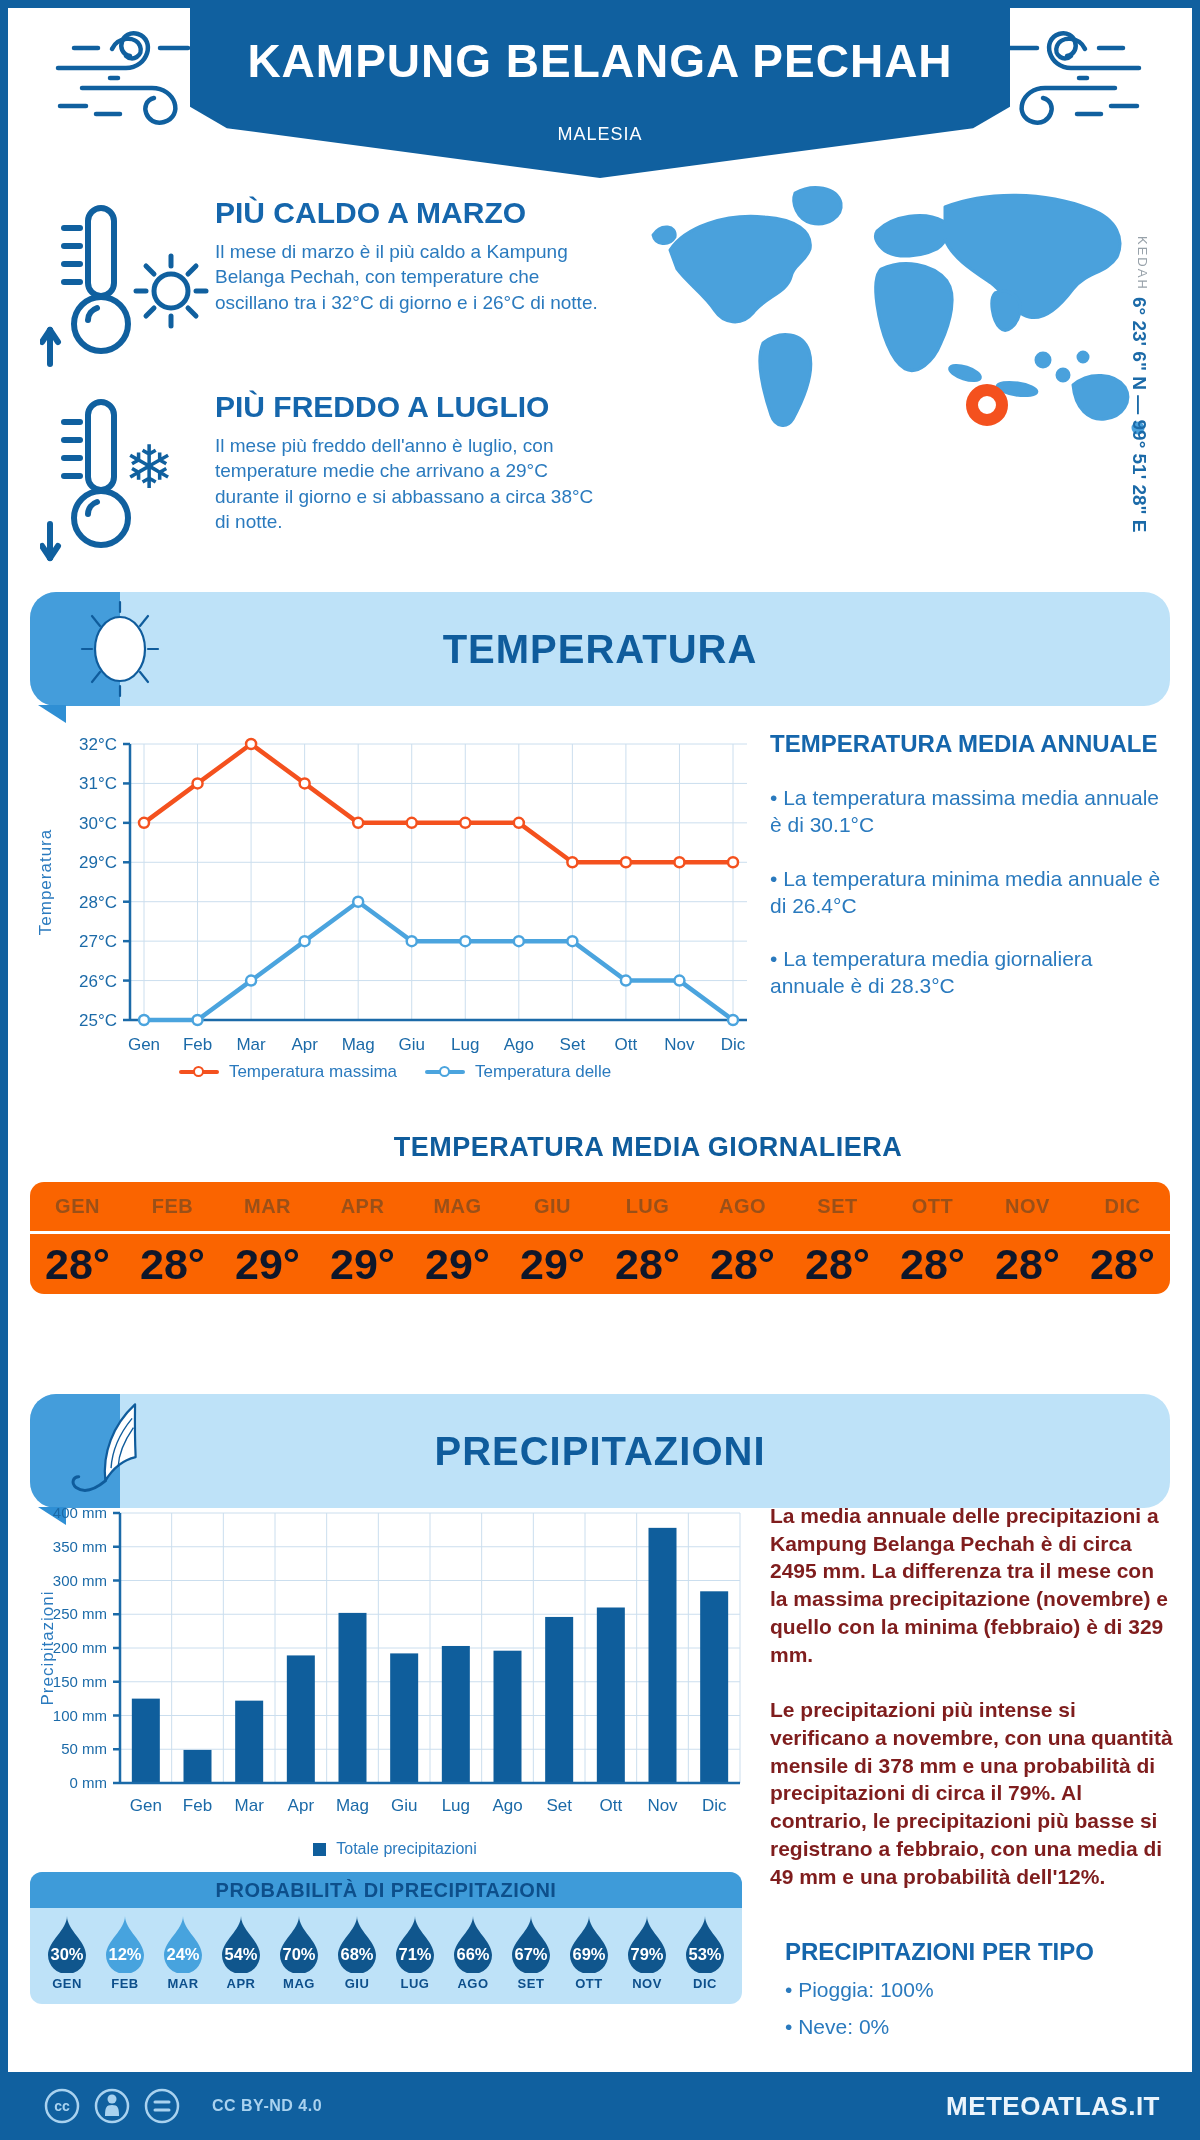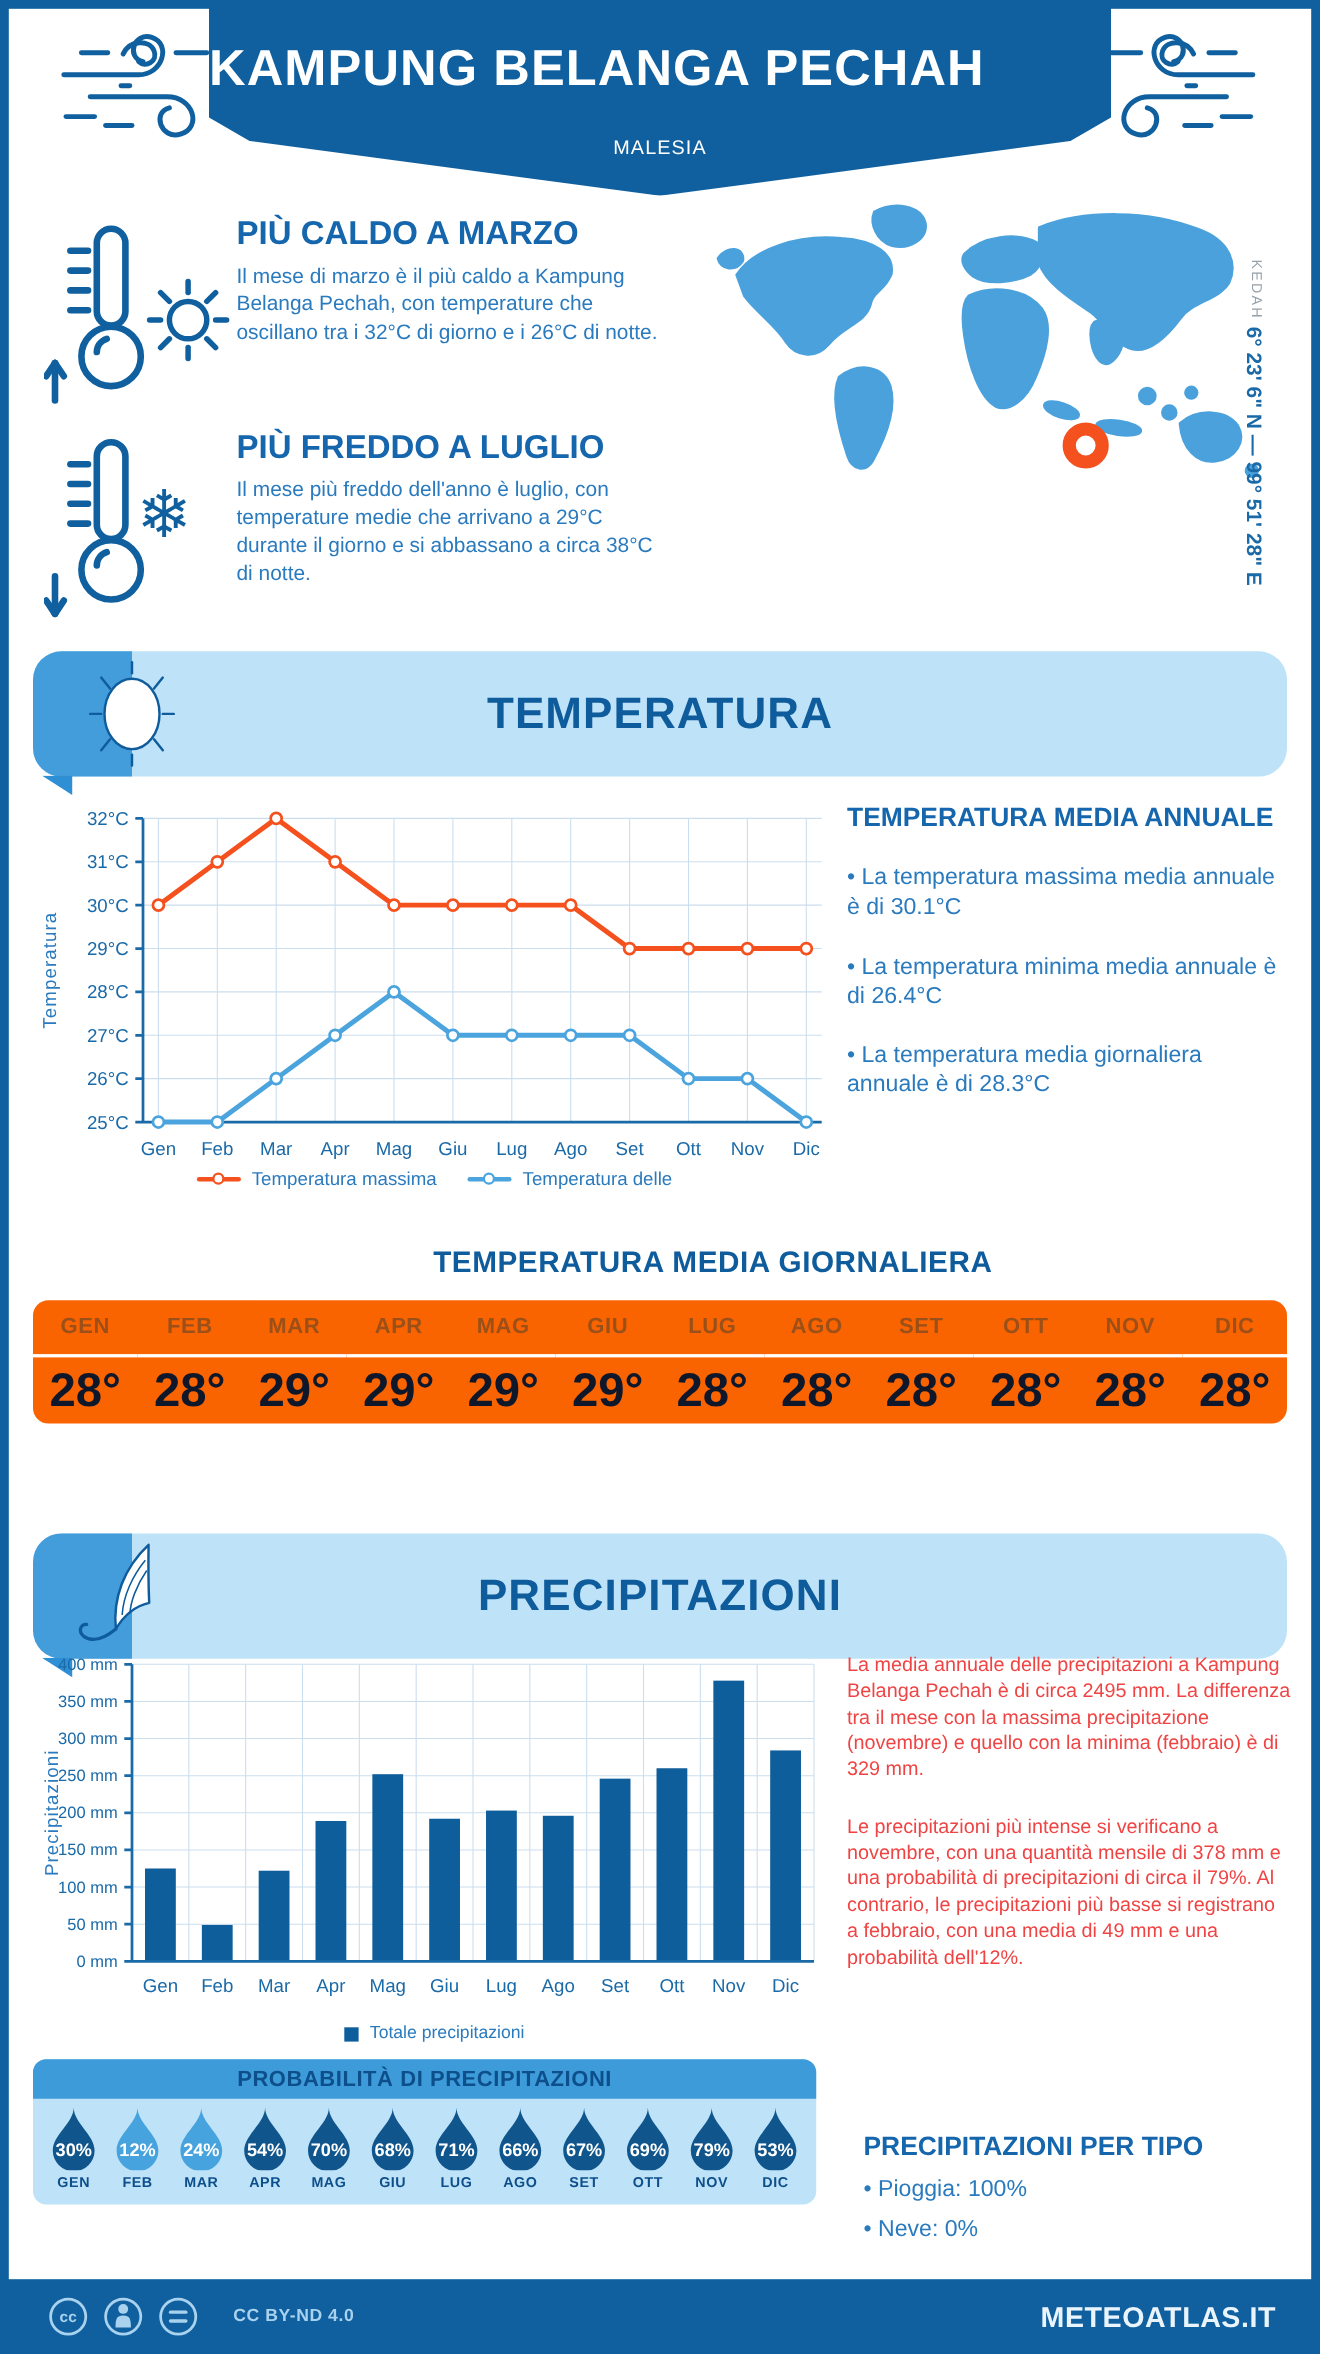--- a/index.html
+++ b/index.html
@@ -5,21 +5,21 @@
   html,body{margin:0;padding:0;background:#ffffff;font-family:"Liberation Sans",sans-serif;}
   .page{position:relative;width:1200px;height:2140px;background:#fff;overflow:hidden;}
   .frame{position:absolute;background:#10609F;}
   #frame-top{top:0;left:0;width:1200px;height:8px;}
   #frame-left{top:0;left:0;width:8px;height:2140px;}
   #frame-right{top:0;right:0;width:8px;height:2140px;}
 
   
   .ribbon{position:absolute;left:190px;top:0;width:820px;height:178px;background:#10609F;
     clip-path:polygon(0 0,100% 0,100% 60%,95.5% 72%,50% 100%,4.5% 72%,0 60%);}
-  .ribbon-title{position:absolute;top:34px;width:100%;text-align:left;font-size:46px;font-weight:bold;color:#fff;letter-spacing:1px;white-space:nowrap;}
+  .ribbon-title{position:absolute;top:34px;width:100%;text-align:center;font-size:46px;font-weight:bold;color:#fff;letter-spacing:1px;white-space:nowrap;}
   .ribbon-sub{position:absolute;top:124px;width:100%;text-align:center;font-size:18px;color:#fff;letter-spacing:1px;}
   .wind{position:absolute;top:22px;}
   #wind-left{left:52px;}
   #wind-right{left:995px;transform:scaleX(-1);}
 
   
   .hl{position:absolute;left:40px;width:580px;}
   #hl-warm{top:196px;}
   #hl-cold{top:390px;}
   .hl-title{margin-left:175px;font-size:30px;font-weight:bold;color:#1566AC;}
@@ -67,21 +67,21 @@
   .panel-title{font-size:24px;font-weight:bold;color:#1566AC;}
   .bullet{margin-top:26px;font-size:21px;line-height:1.3;color:#2A7ABE;}
   #daily-title{position:absolute;left:0;top:1132px;width:1200px;text-align:center;font-size:27px;font-weight:bold;color:#0F5C9C;letter-spacing:0.5px;padding-left:48px;}
 
   
   #daily-table{position:absolute;left:30px;top:1182px;width:1140px;height:112px;background:#FA6400;border-radius:14px;display:grid;grid-template-columns:repeat(12,1fr);grid-template-rows:52px 60px;overflow:hidden;}
   .ot-head{display:flex;align-items:center;justify-content:center;font-weight:bold;font-size:20px;color:#9A5018;border-bottom:3px solid #fff;letter-spacing:0.5px;}
   .ot-val{display:flex;align-items:center;justify-content:center;font-weight:bold;font-size:43px;color:#0f172a;}
 
   
-  #precip-text{position:absolute;left:770px;top:1502px;width:404px;font-size:18px;line-height:1.32;color:#ef4444;}
+  #precip-text{position:absolute;left:770px;top:1502px;width:404px;font-size:21px;line-height:1.32;color:#7f1d1d;font-weight:bold;}
   #precip-text p{margin:0 0 28px 0;}
 
   
   #prob{position:absolute;left:30px;top:1872px;width:712px;height:132px;background:#BEE2F8;border-radius:12px;}
   .prob-head{height:36px;background:#3E9BD9;border-radius:12px 12px 0 0;display:flex;align-items:center;justify-content:center;font-size:20px;font-weight:bold;color:#0D4F8B;letter-spacing:0.5px;}
   .prob-body{display:grid;grid-template-columns:repeat(12,1fr);padding:7px 8px 0 8px;}
   .drop-cell{display:flex;flex-direction:column;align-items:center;}
   .drop-month{margin-top:3px;font-size:13px;font-weight:bold;color:#0D4F8B;letter-spacing:0.5px;}
   .drop-pct{fill:#fff;font-size:16.5px;font-weight:bold;}
 

